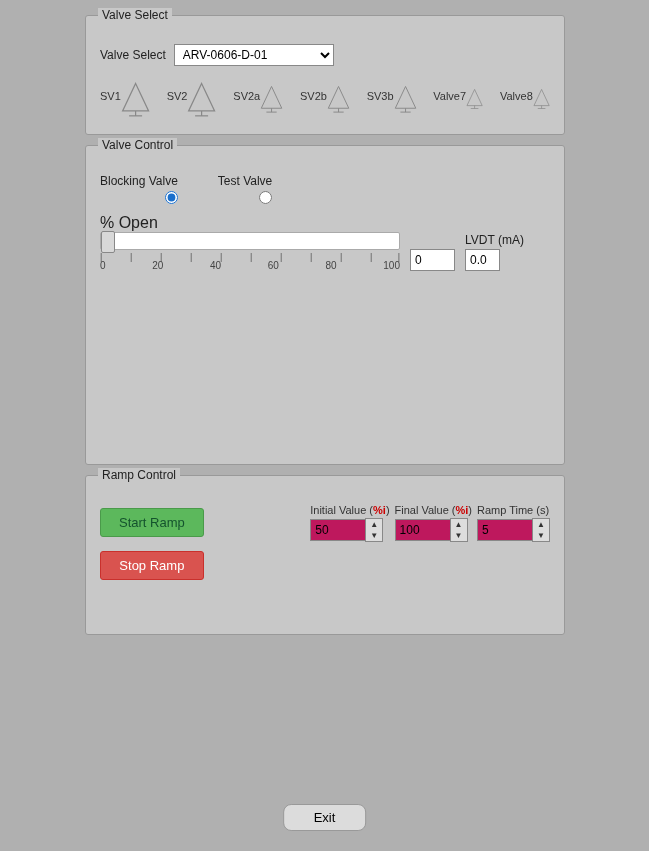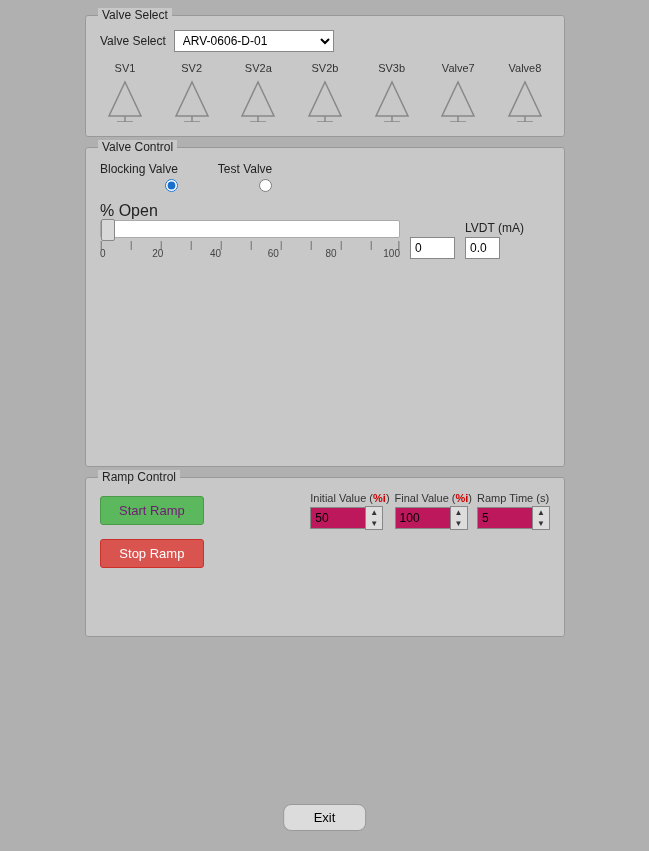--- a/index.html
+++ b/index.html
@@ -20,21 +20,21 @@
       width: 480px;
     }
 
     
     .panel {
       background: #c8c8c8;
       border: 1px solid #999;
       border-radius: 3px;
       margin-bottom: 10px;
       position: relative;
-      padding: 14px 14px 14px 14px;
+      padding: 28px 14px 14px 14px;
     }
 
     .panel-title {
       position: absolute;
       top: -8px;
       left: 12px;
       background: #c8c8c8;
       padding: 0 4px;
       font-size: 12px;
       color: #222;
@@ -61,21 +61,21 @@
 
     .valve-icons-row {
       display: flex;
       align-items: flex-start;
       justify-content: space-between;
       margin-top: 6px;
     }
 
     .valve-item {
       display: flex;
-      flex-direction: column;
+      flex-direction: row;
       align-items: center;
       width: 50px;
     }
 
     .valve-label {
       font-size: 11px;
       margin-bottom: 4px;
       color: #333;
     }
 
@@ -204,21 +204,21 @@
 
     .ramp-buttons {
       display: flex;
       flex-direction: column;
       gap: 14px;
       padding-top: 4px;
     }
 
     .btn-start-ramp {
       background: #5cb85c;
-      color: #701a75;
+      color: #14532d;
       border: 1px solid #4a9a4a;
       padding: 6px 18px;
       font-size: 13px;
       cursor: pointer;
       border-radius: 3px;
       min-width: 100px;
     }
 
     .btn-stop-ramp {
       background: #d9534f;

